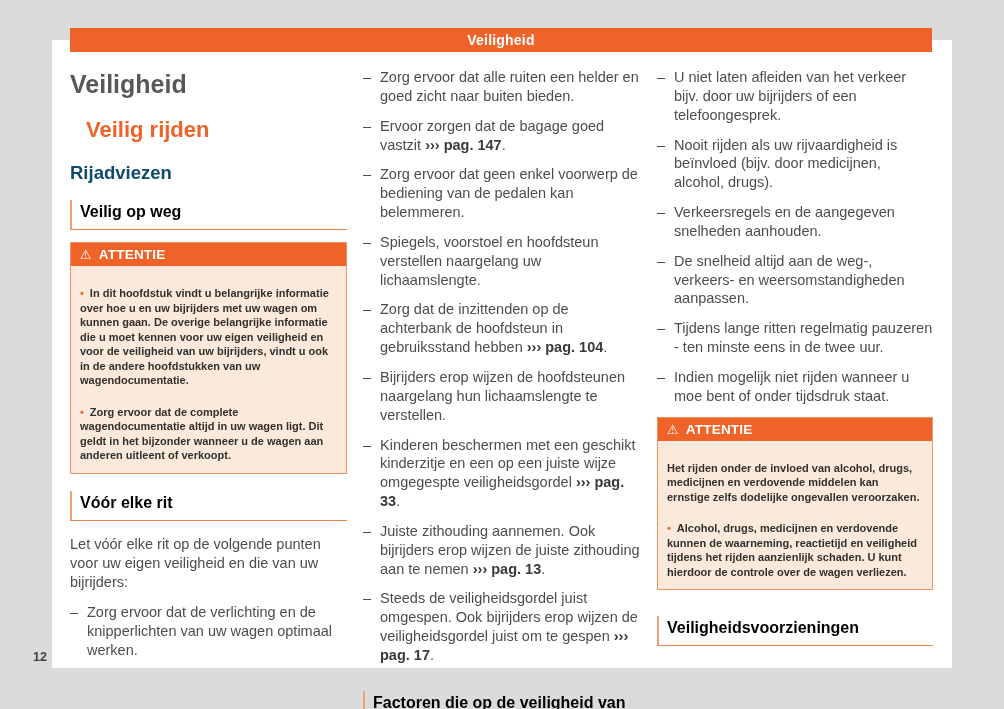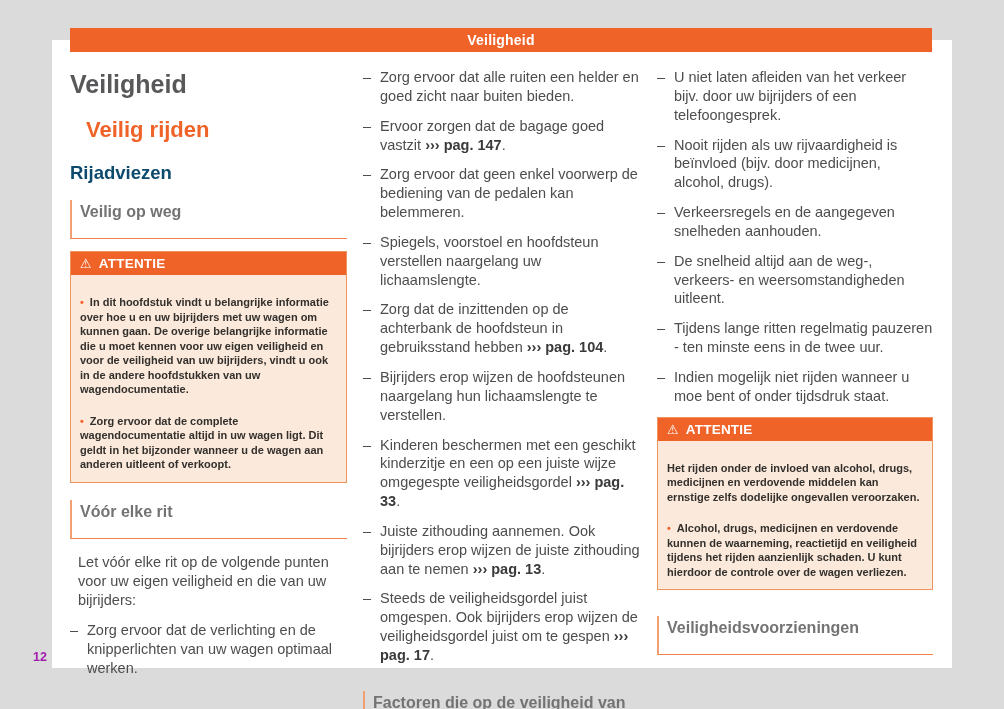--- a/index.html
+++ b/index.html
@@ -27,28 +27,28 @@
   .main-title{
     margin:8px 0 0 0;font-size:25px;font-weight:700;color:#58585a;line-height:1.15;
   }
   .section-title{
     margin:19px 0 0 16px;font-size:22px;font-weight:700;color:#ef6329;line-height:1.1;
   }
   .subsection-title{
     margin:21px 0 0 0;font-size:18.5px;font-weight:700;color:#0c4a6e;line-height:1.1;
   }
   .sub-heading{
-    margin:17px 0 0 0;font-size:16px;font-weight:700;color:#737373;line-height:1.25;
+    margin:17px 0 0 0;font-size:16px;font-weight:700;color:#000000;line-height:1.25;
     border-left:2px solid #f2a071;border-bottom:1px solid #ee8147;
-    padding:2px 0 16px 8px;
+    padding:2px 0 7px 8px;
   }
   .body-text{
     font-size:14.5px;color:#4d4d4d;line-height:1.3;
   }
-  .paragraph{margin:14px 0 0 8px;}
+  .paragraph{margin:14px 0 0 0;}
   .dash-list{margin-top:12px;}
   .col2 .dash-list,.col3 .dash-list{margin-top:6px;}
   .dash-item{display:flex;margin-bottom:11px;}
   .dash-item .dash{flex:none;width:17px;}
   .ref{font-weight:700;color:#3a3a3a;text-align:center;}
 
   .attention{
     margin-top:12px;border:1px solid #f0945f;background:#fbe9dc;
   }
   .attn-header{
@@ -56,21 +56,21 @@
     font-size:13.5px;font-weight:700;padding:0 0 0 9px;letter-spacing:.2px;
     display:flex;align-items:center;gap:7px;
   }
   .attn-warn-icon{font-size:13px;line-height:1;font-family:"DejaVu Sans",sans-serif;}
   .attn-body{padding:3px 9px 10px 9px;}
   .attn-para{
     margin-top:17px;font-size:11px;font-weight:700;color:#33302c;line-height:1.32;
   }
   .attn-bullet{color:#ef6329;margin-right:6px;}
   .page-number{
-    position:absolute;left:33px;top:650px;font-size:12.5px;font-weight:700;color:#a21caf;
+    position:absolute;left:33px;top:650px;font-size:12.5px;font-weight:700;color:#404040;
   }
 </style>
 </head>
 <body>
 
 <div class="page">
 
   <div class="col col1">
     <h1 class="main-title">Veiligheid</h1>
     <h2 class="section-title">Veilig rijden</h2>
@@ -151,21 +151,21 @@
         <div class="dash-item">
           <span class="dash">–</span>
           <span class="dash-text">Nooit rijden als uw rijvaardigheid is beïnvloed (bijv. door medicijnen, alcohol, drugs).</span>
         </div>
         <div class="dash-item">
           <span class="dash">–</span>
           <span class="dash-text">Verkeersregels en de aangegeven snelheden aanhouden.</span>
         </div>
         <div class="dash-item">
           <span class="dash">–</span>
-          <span class="dash-text">De snelheid altijd aan de weg-, verkeers- en weersomstandigheden uitleent.</span>
+          <span class="dash-text">De snelheid altijd aan de weg-, verkeers- en weersomstandigheden aanpassen.</span>
         </div>
         <div class="dash-item">
           <span class="dash">–</span>
           <span class="dash-text">Tijdens lange ritten regelmatig pauzeren - ten minste eens in de twee uur.</span>
         </div>
         <div class="dash-item">
           <span class="dash">–</span>
           <span class="dash-text">Indien mogelijk niet rijden wanneer u moe bent of onder tijdsdruk staat.</span>
         </div>
       </div>

